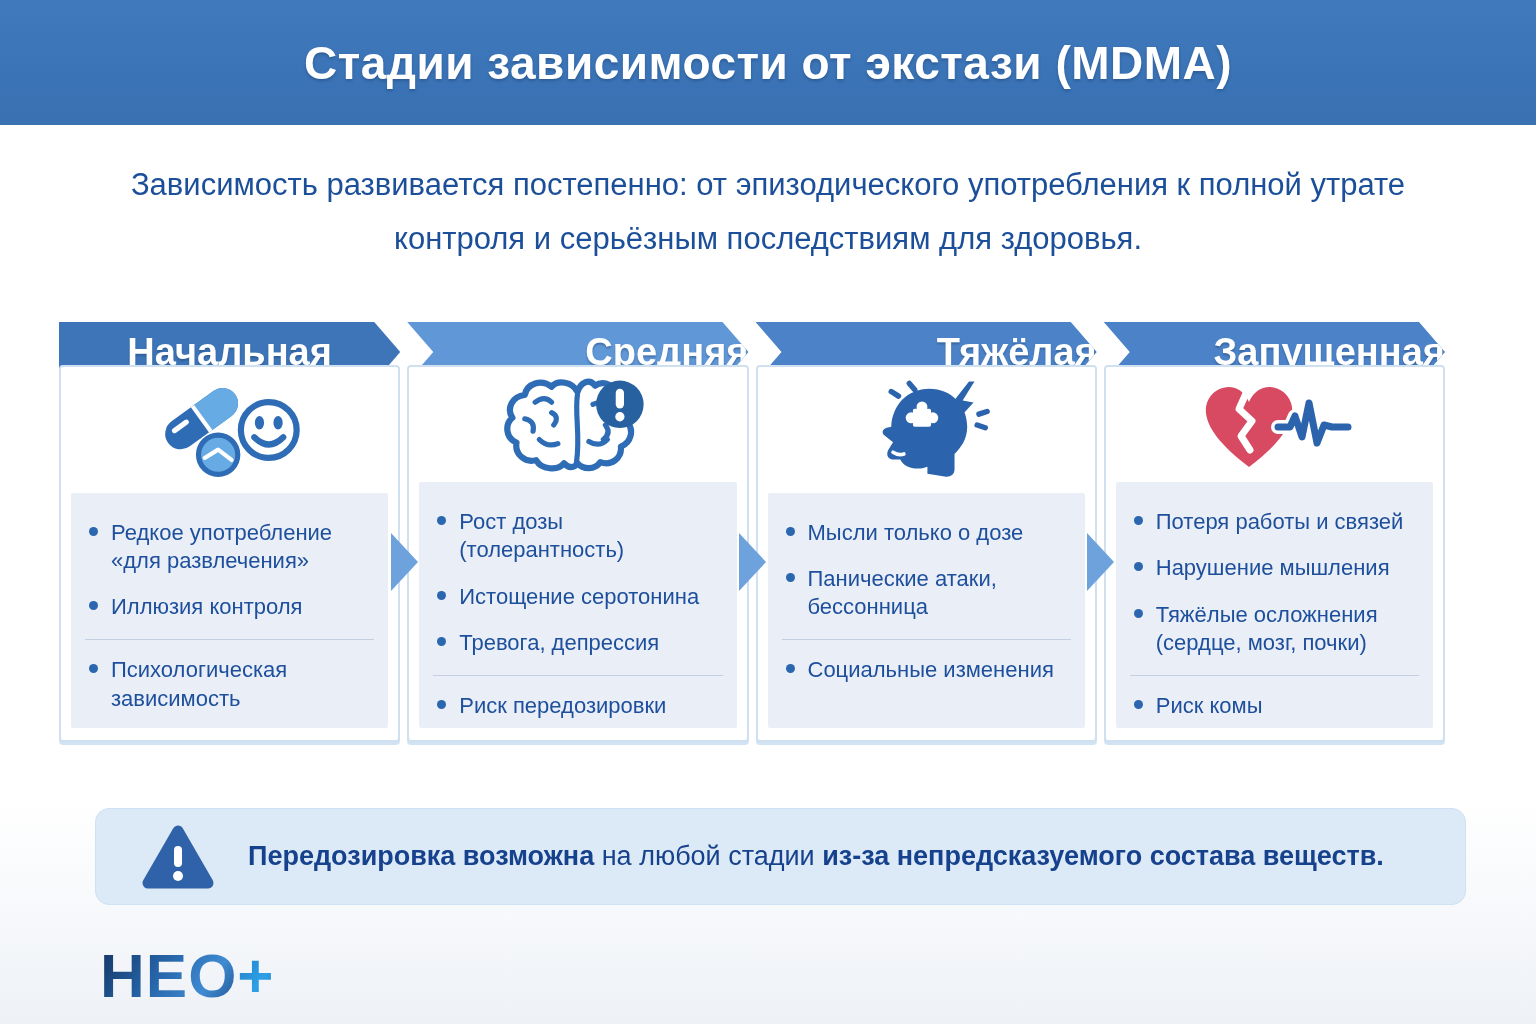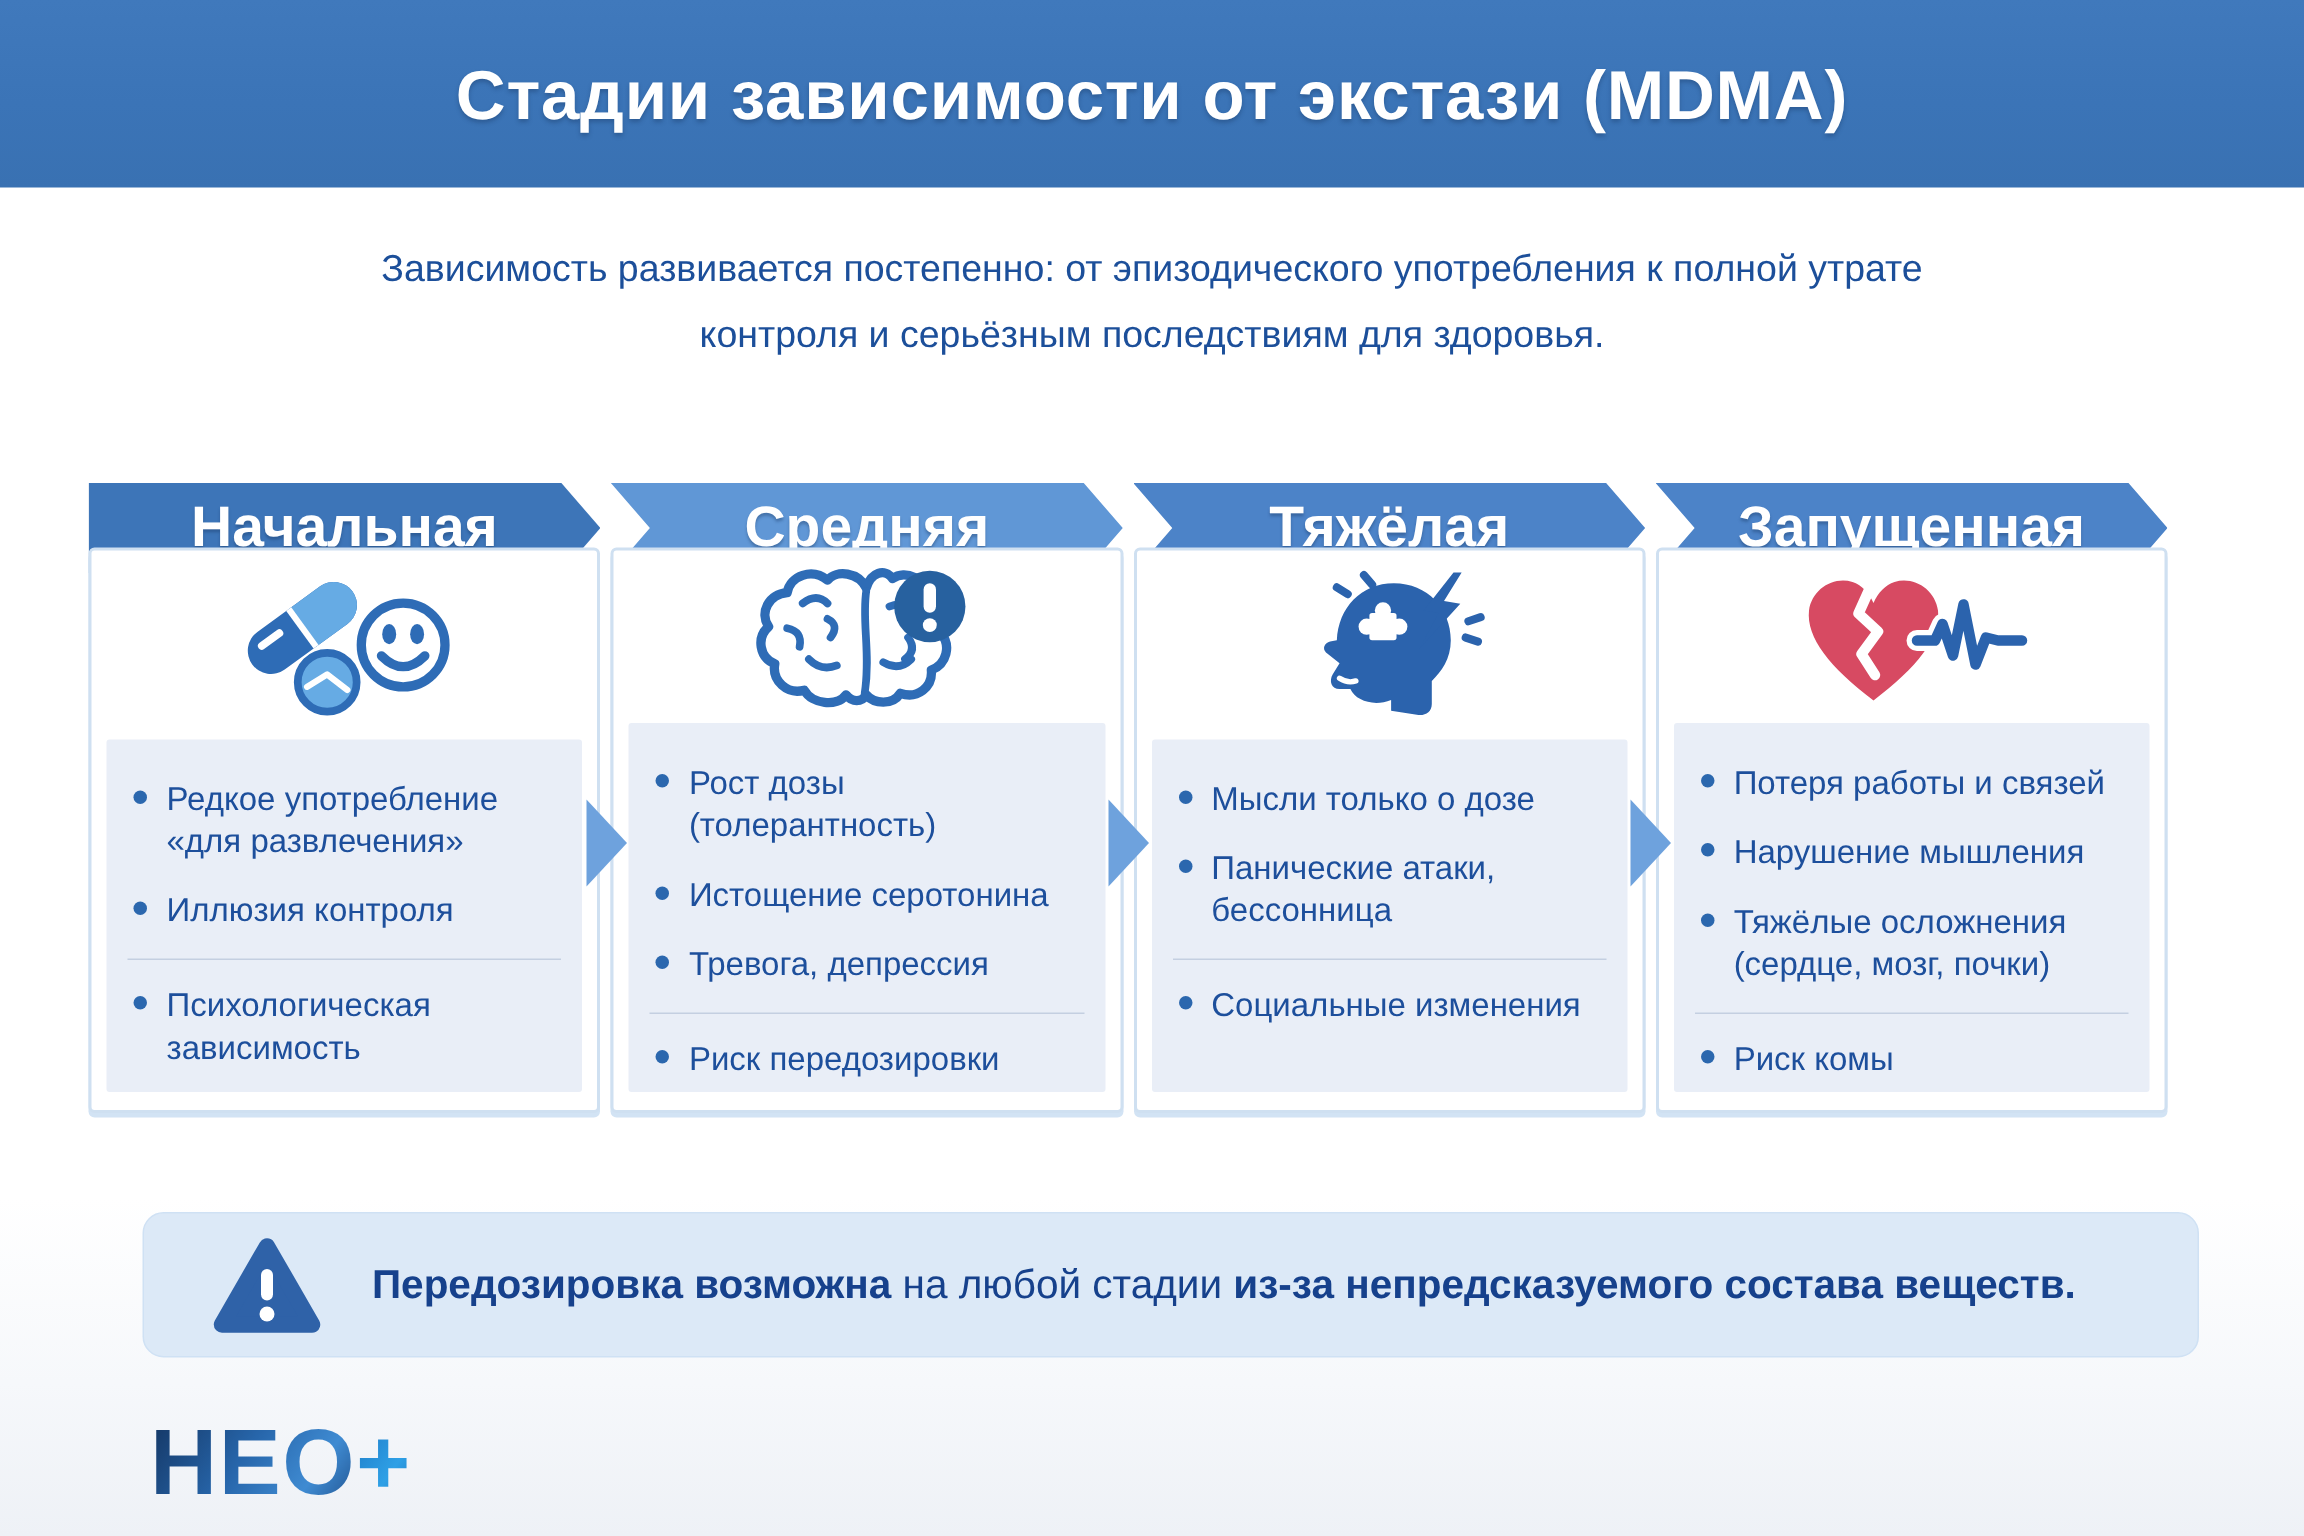--- a/index.html
+++ b/index.html
@@ -16,34 +16,34 @@
     display:flex; align-items:center; justify-content:center;
   }
   .header h1 {
     color:#ffffff; font-size:46px; font-weight:bold; letter-spacing:.5px;
     text-shadow:0 2px 3px rgba(20,50,90,.35);
     text-align:center;
   }
   
   .intro {
     position:absolute; top:158px; left:0; right:0;
-    text-align:center; color:#1c4f9a; font-size:25px; line-height:1.75; font-weight:500;
+    text-align:center; color:#1c4f9a; font-size:31px; line-height:1.75; font-weight:500;
   }
   
   .bands {
     position:absolute; top:322px; left:59px; right:91px; height:60px;
     display:flex; gap:7px;
   }
   .band {
     flex:1; display:flex; align-items:center; justify-content:center;
     color:#fff; font-size:38px; font-weight:bold;
     text-shadow:0 2px 2px rgba(20,50,90,.35);
   }
   .band-first { clip-path:polygon(0 0,calc(100% - 26px) 0,100% 50%,calc(100% - 26px) 100%,0 100%); }
-  .band-mid   { clip-path:polygon(0 0,calc(100% - 26px) 0,100% 50%,calc(100% - 26px) 100%,0 100%,26px 50%); }
+  .band-mid   { clip-path:polygon(0 0,calc(100% - 26px) 0,100% 50%,calc(100% - 26px) 100%,0 100%,26px 50%);justify-content:flex-end; }
   
   .cards {
     position:absolute; top:365px; left:59px; right:91px; height:377px;
     display:flex; gap:7px;
   }
   .card {
     flex:1; background:#ffffff; border:2px solid #cfe0f1; border-radius:4px;
     box-shadow:0 3px 0 rgba(180,208,236,.6);
     display:flex; flex-direction:column;
   }

